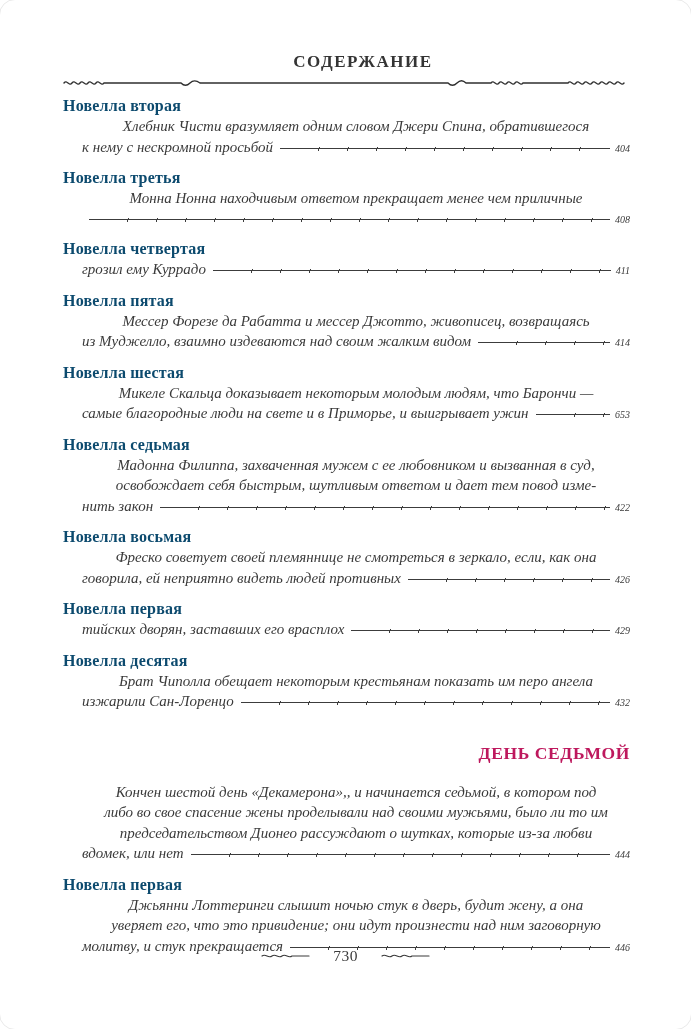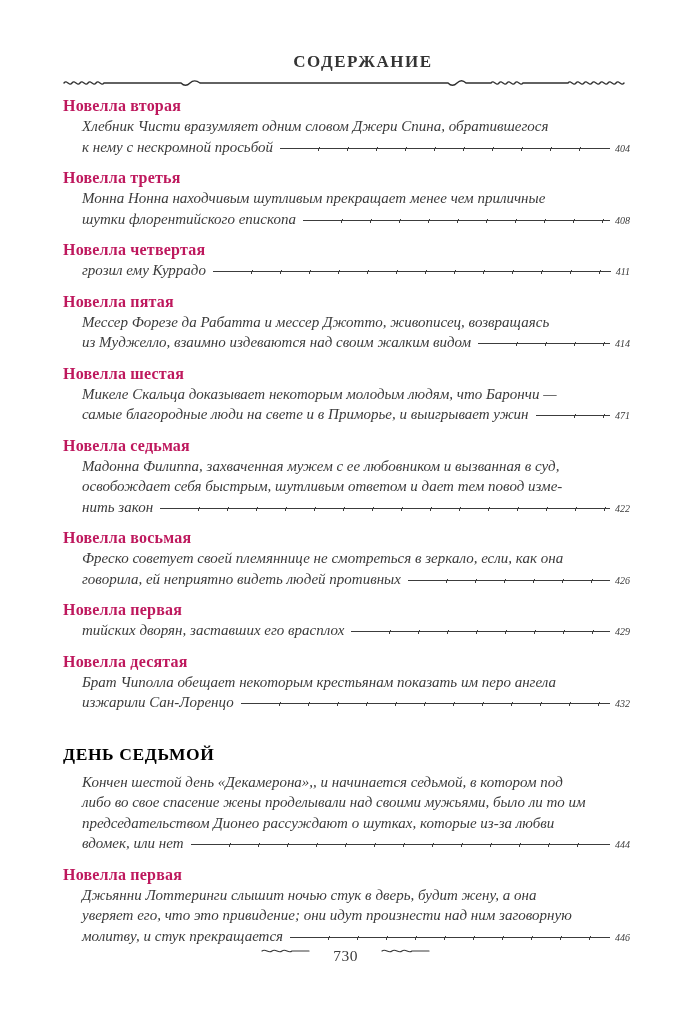--- a/index.html
+++ b/index.html
@@ -7,71 +7,72 @@
     position: relative;
     width: 691px;
     height: 1029px;
     box-sizing: border-box;
     background: #ffffff;
     outline: 1px solid #e9e9e9;
     padding: 52px 28px 0 63px;
     font-family: "Liberation Serif", "DejaVu Serif", serif;
     color: #3a3a3a;
     overflow: hidden;
+    border-radius: 15px;
   }
   .toc-header { text-align: center; }
   .toc-header-title {
     font-size: 17px;
     font-weight: bold;
     letter-spacing: 1.5px;
     color: #343434;
   }
   .header-rule { display: block; margin: 5px 0 7px 0; width: 567px; height: 12px; }
   .toc-list { width: 567px; }
   .toc-item { margin-bottom: 9px; }
   .item-title {
     font-weight: bold;
     font-size: 16px;
     letter-spacing: 0.2px;
-    color: #be185d;
+    color: #0c4a6e;
     line-height: 20px;
     white-space: nowrap;
   }
   .item-desc { margin-left: 19px; font-style: italic; font-size: 15px; line-height: 20.5px; }
-  .desc-line { white-space: nowrap; }
+  .desc-line { white-space: nowrap; text-align: center; }
   .desc-tail { display: flex; align-items: baseline; }
   .tail-text { white-space: nowrap; }
   .leader { flex: 1 1 auto; position: relative; min-width: 24px; margin: 0 5px 0 7px; height: 14px; }
   .leader::before {
     content: ""; position: absolute; left: 0; right: 0; bottom: 3px; height: 1px; background: #3c3c3c;
   }
   .leader::after {
     content: ""; position: absolute; left: 14px; right: 4px; bottom: 1px; height: 4px;
     background: repeating-linear-gradient(105deg,
       transparent 0px, transparent 24px,
       #3c3c3c 24px, #3c3c3c 25.2px,
       transparent 25.2px, transparent 28px);
   }
   .page-num { font-style: italic; font-size: 10px; white-space: nowrap; }
   
   .toc-item.day { margin-top: 27px; margin-bottom: 9px; }
   .toc-item.day .item-title {
-    text-align: left;
+    text-align: right;
     font-size: 17.5px;
     letter-spacing: 0.6px;
     line-height: 24px;
-    margin-bottom: 6px;
-    color: #000000;
+    margin-bottom: 17px;
+    color: #be185d;
   }
   .page-footer {
     position: absolute;
     left: 0; right: 0;
     top: 947px;
     display: flex;
-    align-items: flex-start;
+    align-items: center;
     justify-content: center;
     gap: 22px;
   }
   .footer-page-number { font-size: 15.5px; color: #3a3a3a; letter-spacing: 0.5px; }
   .squiggle { display: block; }
 </style>
 </head>
 <body>
 
 <div class="page">
@@ -100,24 +101,23 @@
         <span class="leader"></span>
         <span class="page-num">404</span>
       </div>
     </div>
   </div>
 
   <div class="toc-item novella">
     <div class="item-title">Новелла третья</div>
     <div class="item-desc">
       <div>
-            <div class="desc-line">Монна Нонна находчивым шутливым прекращает менее чем приличные</div>
-          </div>
-      <div class="desc-tail">
-        <span class="tail-text">шутки флорентийского епископа</span>
+            <div class="desc-line">Монна Нонна находчивым ответом прекращает менее чем приличные</div>
+          </div>
+      <div class="desc-tail">
         <span class="leader"></span>
         <span class="page-num">408</span>
       </div>
     </div>
   </div>
 
   <div class="toc-item novella">
     <div class="item-title">Новелла четвертая</div>
     <div class="item-desc">
       <div class="desc-tail">
@@ -144,21 +144,21 @@
 
   <div class="toc-item novella">
     <div class="item-title">Новелла шестая</div>
     <div class="item-desc">
       <div>
             <div class="desc-line">Микеле Скальца доказывает некоторым молодым людям, что Барончи —</div>
           </div>
       <div class="desc-tail">
         <span class="tail-text">самые благородные люди на свете и в Приморье, и выигрывает ужин</span>
         <span class="leader"></span>
-        <span class="page-num">471</span>
+        <span class="page-num">653</span>
       </div>
     </div>
   </div>
 
   <div class="toc-item novella">
     <div class="item-title">Новелла седьмая</div>
     <div class="item-desc">
       <div>
             <div class="desc-line">Мадонна Филиппа, захваченная мужем с ее любовником и вызванная в суд,</div>
             <div class="desc-line">освобождает себя быстрым, шутливым ответом и дает тем повод изме-</div>

